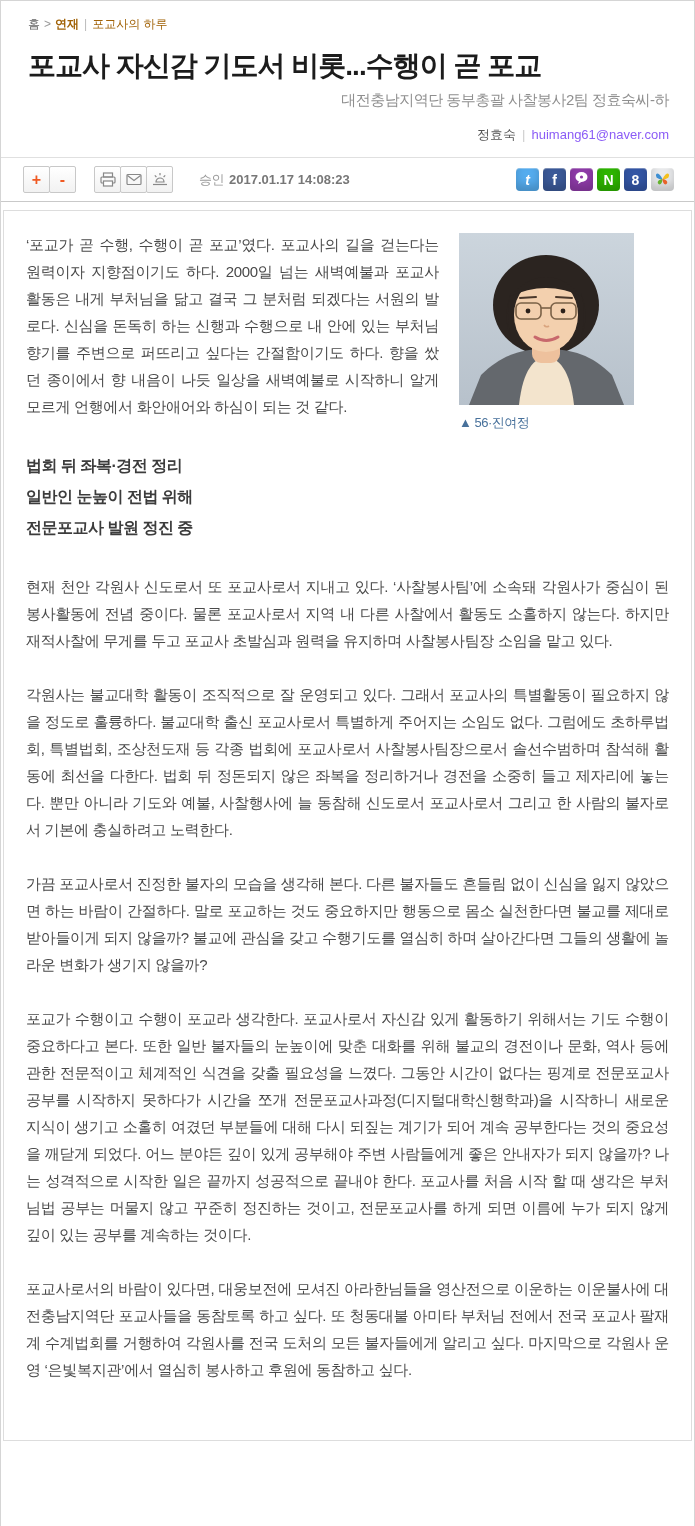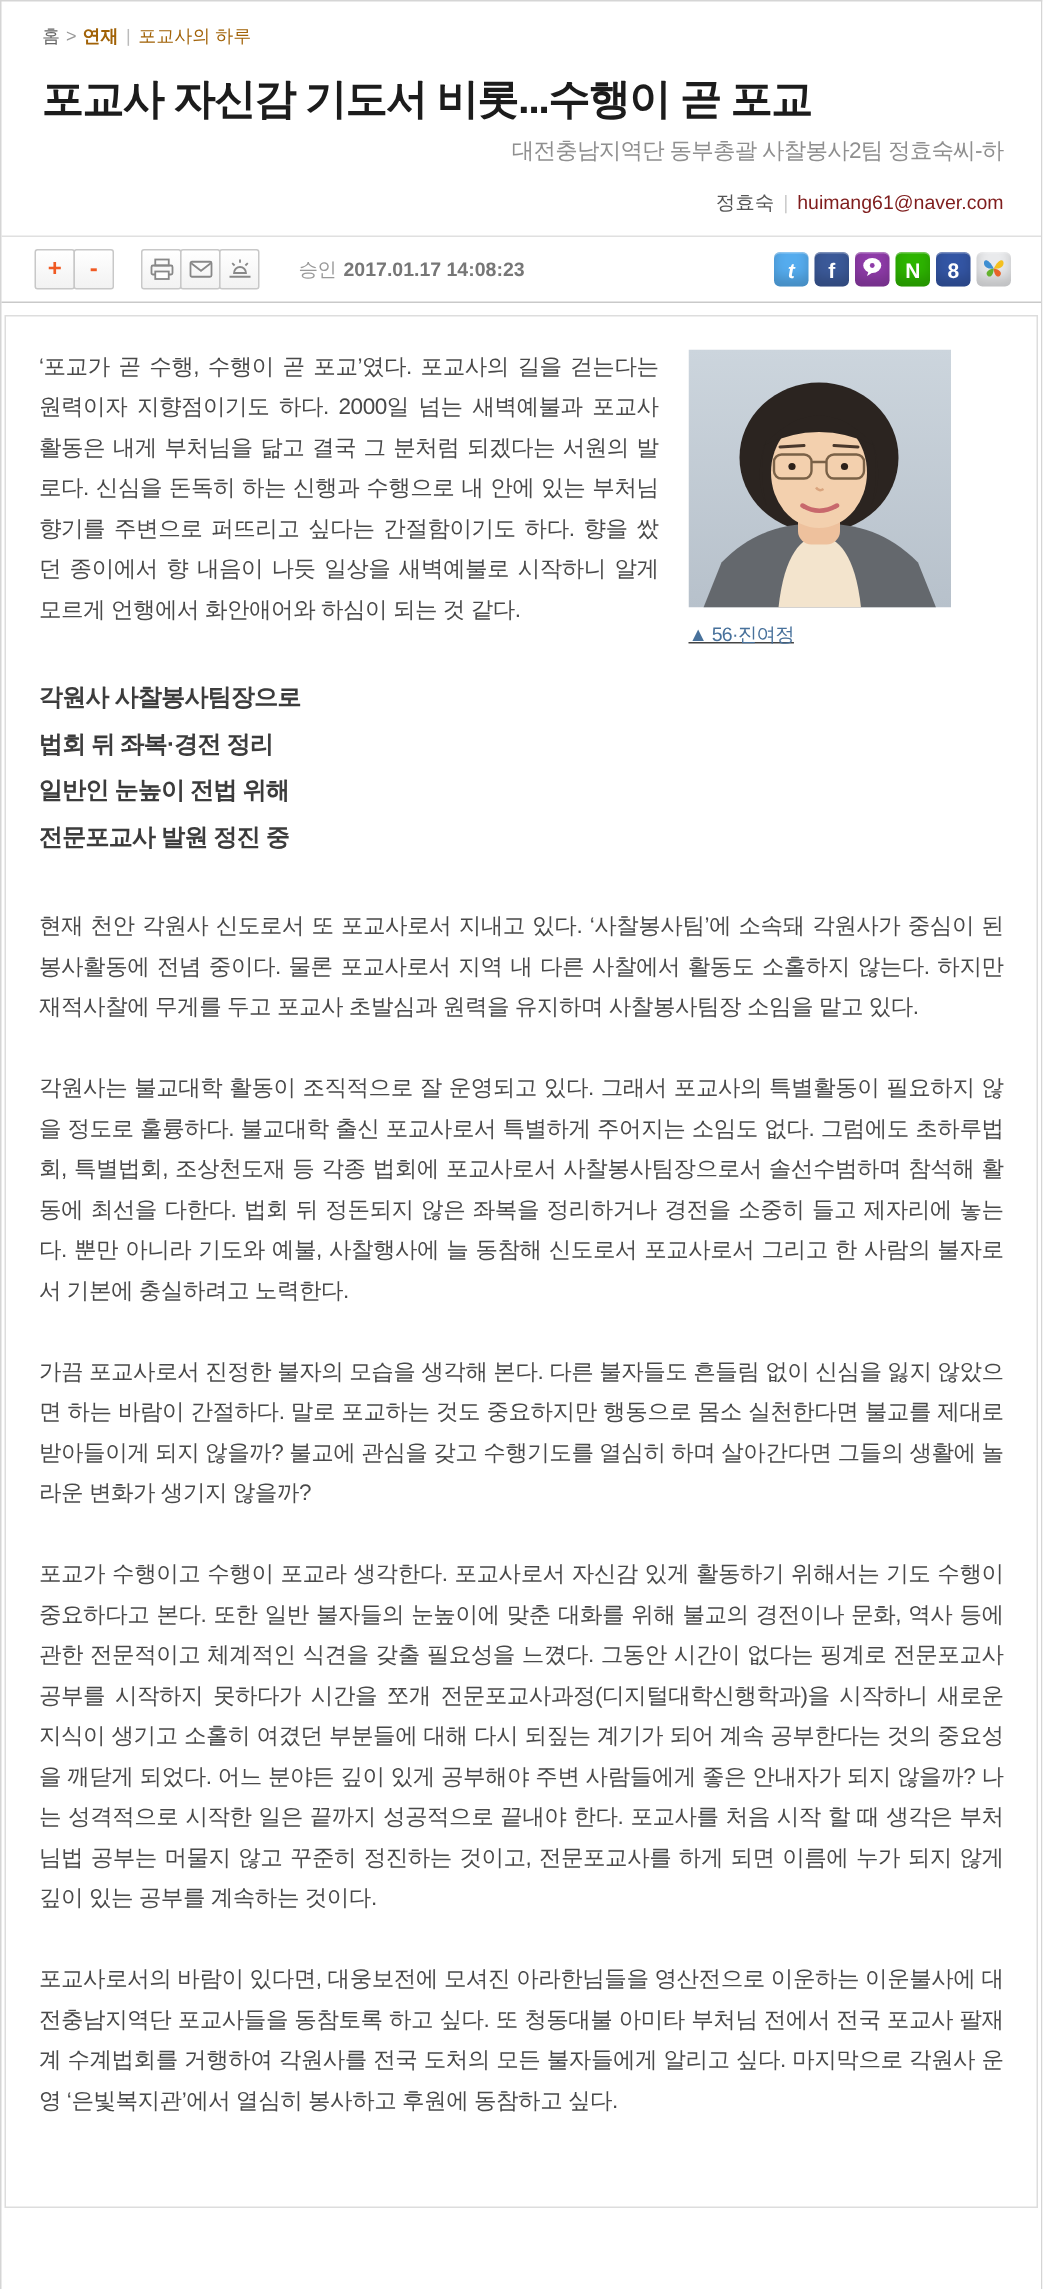--- a/index.html
+++ b/index.html
@@ -42,21 +42,21 @@
     letter-spacing: -0.5px;
     text-align: right;
   }
   .byline {
     text-align: right;
     font-size: 13px;
     color: #555;
     padding: 16px 0 13px;
   }
   .byline .sep { color: #ccc; margin: 0 6px; }
-  .byline a { color: #7f1d1d; text-decoration: none; }
+  .byline a { color: #8b5cf6; text-decoration: none; }
 
   
   .toolbar {
     display: flex;
     align-items: center;
     height: 45px;
     padding: 0 20px 0 22px;
     border-top: 1px solid #e0e0e0;
     border-bottom: 1px solid #c9c9c9;
   }
@@ -95,21 +95,20 @@
     margin: 8px 2px 0;
     border: 1px solid #ddd;
     padding: 20px 22px 30px;
     background: #fff;
     overflow: hidden;
   }
   .photo-fig {
     float: right;
     width: 210px;
     margin: 2px 0 12px 20px;
-    text-decoration: underline;
   }
   .photo-fig svg { display: block; width: 175px; height: 172px; }
   .photo-caption {
     margin-top: 9px;
     font-size: 13px;
     color: #48719b;
     letter-spacing: -0.5px;
   }
   .body-p {
     font-size: 15px;
@@ -259,21 +258,20 @@
           <path d="M85,92 Q87,95 90,93" fill="none" stroke="#d9a47e" stroke-width="1.6"></path>
           <path d="M76,104 Q87,111 99,104" fill="none" stroke="#c8686c" stroke-width="3" stroke-linecap="round"></path>
         </svg>
       </span>
       <div class="photo-caption">▲ 56·진여정</div>
     </div>
 
     <p class="body-p">‘포교가 곧 수행, 수행이 곧 포교’였다. 포교사의 길을 걷는다는 원력이자 지향점이기도 하다. 2000일 넘는 새벽예불과 포교사 활동은 내게 부처님을 닮고 결국 그 분처럼 되겠다는 서원의 발로다. 신심을 돈독히 하는 신행과 수행으로 내 안에 있는 부처님 향기를 주변으로 퍼뜨리고 싶다는 간절함이기도 하다. 향을 쌌던 종이에서 향 내음이 나듯 일상을 새벽예불로 시작하니 알게 모르게 언행에서 화안애어와 하심이 되는 것 같다.</p>
 
     <div class="highlight">
-      <div>각원사 사찰봉사팀장으로</div>
       <div>법회 뒤 좌복·경전 정리</div>
       <div>일반인 눈높이 전법 위해</div>
       <div>전문포교사 발원 정진 중</div>
     </div>
 
     <p class="body-p">현재 천안 각원사 신도로서 또 포교사로서 지내고 있다. ‘사찰봉사팀’에 소속돼 각원사가 중심이 된 봉사활동에 전념 중이다. 물론 포교사로서 지역 내 다른 사찰에서 활동도 소홀하지 않는다. 하지만 재적사찰에 무게를 두고 포교사 초발심과 원력을 유지하며 사찰봉사팀장 소임을 맡고 있다.</p>
     <p class="body-p">각원사는 불교대학 활동이 조직적으로 잘 운영되고 있다. 그래서 포교사의 특별활동이 필요하지 않을 정도로 훌륭하다. 불교대학 출신 포교사로서 특별하게 주어지는 소임도 없다. 그럼에도 초하루법회, 특별법회, 조상천도재 등 각종 법회에 포교사로서 사찰봉사팀장으로서 솔선수범하며 참석해 활동에 최선을 다한다. 법회 뒤 정돈되지 않은 좌복을 정리하거나 경전을 소중히 들고 제자리에 놓는다. 뿐만 아니라 기도와 예불, 사찰행사에 늘 동참해 신도로서 포교사로서 그리고 한 사람의 불자로서 기본에 충실하려고 노력한다.</p>
     <p class="body-p">가끔 포교사로서 진정한 불자의 모습을 생각해 본다. 다른 불자들도 흔들림 없이 신심을 잃지 않았으면 하는 바람이 간절하다. 말로 포교하는 것도 중요하지만 행동으로 몸소 실천한다면 불교를 제대로 받아들이게 되지 않을까? 불교에 관심을 갖고 수행기도를 열심히 하며 살아간다면 그들의 생활에 놀라운 변화가 생기지 않을까?</p>
     <p class="body-p">포교가 수행이고 수행이 포교라 생각한다. 포교사로서 자신감 있게 활동하기 위해서는 기도 수행이 중요하다고 본다. 또한 일반 불자들의 눈높이에 맞춘 대화를 위해 불교의 경전이나 문화, 역사 등에 관한 전문적이고 체계적인 식견을 갖출 필요성을 느꼈다. 그동안 시간이 없다는 핑계로 전문포교사 공부를 시작하지 못하다가 시간을 쪼개 전문포교사과정(디지털대학신행학과)을 시작하니 새로운 지식이 생기고 소홀히 여겼던 부분들에 대해 다시 되짚는 계기가 되어 계속 공부한다는 것의 중요성을 깨닫게 되었다. 어느 분야든 깊이 있게 공부해야 주변 사람들에게 좋은 안내자가 되지 않을까? 나는 성격적으로 시작한 일은 끝까지 성공적으로 끝내야 한다. 포교사를 처음 시작 할 때 생각은 부처님법 공부는 머물지 않고 꾸준히 정진하는 것이고, 전문포교사를 하게 되면 이름에 누가 되지 않게 깊이 있는 공부를 계속하는 것이다.</p>
     <p class="body-p">포교사로서의 바람이 있다면, 대웅보전에 모셔진 아라한님들을 영산전으로 이운하는 이운불사에 대전충남지역단 포교사들을 동참토록 하고 싶다. 또 청동대불 아미타 부처님 전에서 전국 포교사 팔재계 수계법회를 거행하여 각원사를 전국 도처의 모든 불자들에게 알리고 싶다. 마지막으로 각원사 운영 ‘은빛복지관’에서 열심히 봉사하고 후원에 동참하고 싶다.</p>

